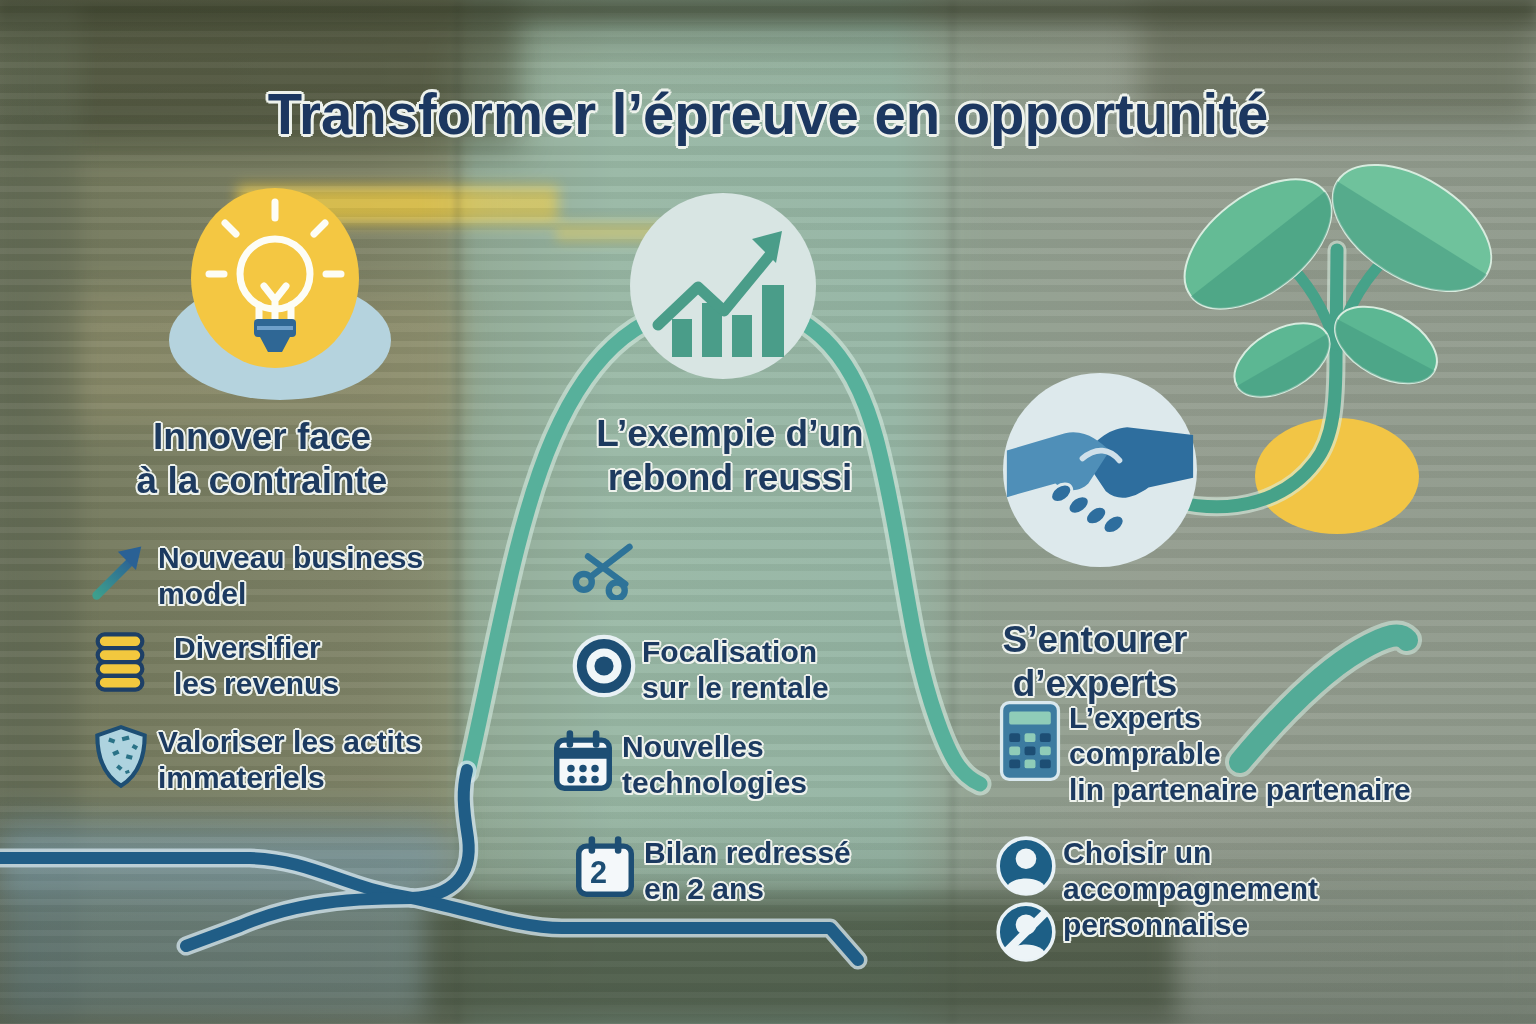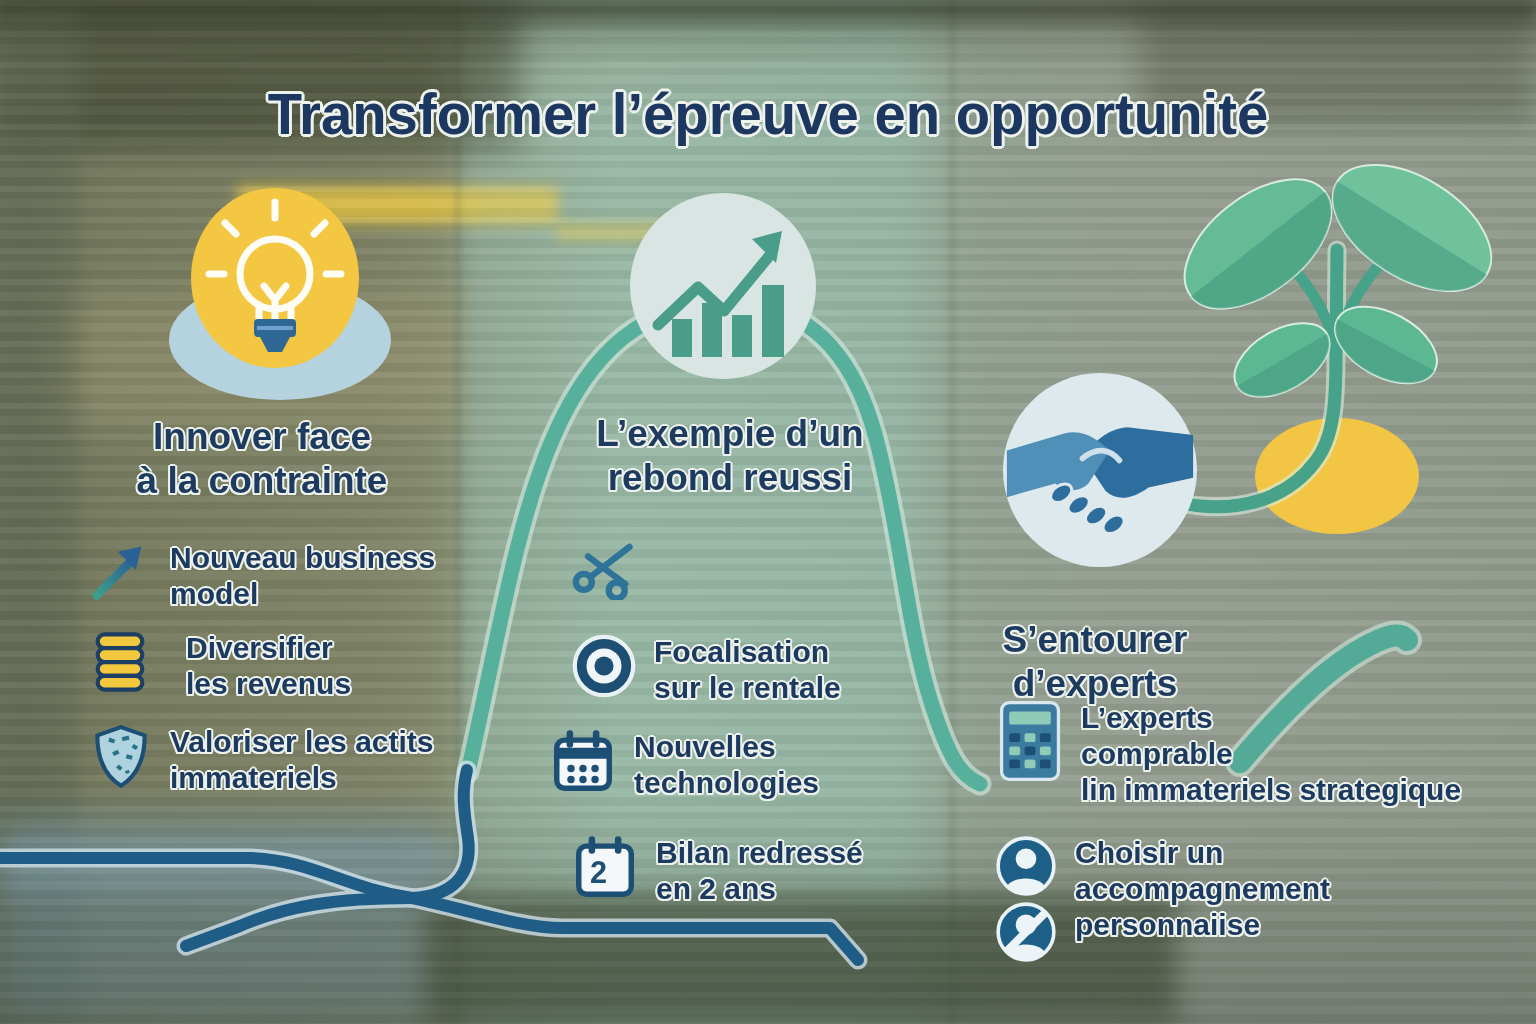--- a/index.html
+++ b/index.html
@@ -17,21 +17,21 @@
   .txt{position:absolute;z-index:4;color:#1d3a5f;font-weight:700;white-space:pre-line;
     text-shadow:2px 0 0 #eef2ec,-2px 0 0 #eef2ec,0 2px 0 #eef2ec,0 -2px 0 #eef2ec,
       1.5px 1.5px 0 #eef2ec,-1.5px 1.5px 0 #eef2ec,1.5px -1.5px 0 #eef2ec,-1.5px -1.5px 0 #eef2ec;}
   .title{left:0;right:0;top:80px;text-align:center;font-size:58px;letter-spacing:0;
     color:#1c3760;transform:scaleX(.97);
     text-shadow:3px 0 0 #eef2ec,-3px 0 0 #eef2ec,0 3px 0 #eef2ec,0 -3px 0 #eef2ec,
       2px 2px 0 #eef2ec,-2px 2px 0 #eef2ec,2px -2px 0 #eef2ec,-2px -2px 0 #eef2ec;}
   .heading{font-size:37px;line-height:1.18;text-align:center;}
   .item{position:absolute;z-index:4;display:flex;align-items:flex-start;}
   .item .ic{flex:0 0 auto;}
-  .item .label{font-size:30px;line-height:1.2;margin-left:16px;margin-top:2px;
+  .item .label{font-size:30px;line-height:1.2;margin-left:4px;margin-top:2px;
     color:#1c3a60;font-weight:700;white-space:pre-line;
     text-shadow:2px 0 0 #eef2ec,-2px 0 0 #eef2ec,0 2px 0 #eef2ec,0 -2px 0 #eef2ec,
       1.5px 1.5px 0 #eef2ec,-1.5px 1.5px 0 #eef2ec,1.5px -1.5px 0 #eef2ec,-1.5px -1.5px 0 #eef2ec;}
   .icstack{display:flex;flex-direction:column;gap:0;}
 </style>
 </head>
 <body>
 
 <div class="canvas">
 
@@ -296,21 +296,21 @@
           <rect x="27" y="44" width="10" height="8" rx="2" fill="#1d4e74"></rect>
           <rect x="41" y="44" width="10" height="8" rx="2" fill="#8fccb8"></rect>
           <rect x="13" y="56" width="10" height="8" rx="2" fill="#1d4e74"></rect>
           <rect x="27" y="56" width="10" height="8" rx="2" fill="#8fccb8"></rect>
           <rect x="41" y="56" width="10" height="8" rx="2" fill="#1d4e74"></rect>
         </g>
       </svg>
     </span>
     <span class="label">L’experts
 comprable
-lin immateriels strategique</span>
+lin partenaire partenaire</span>
   </div>
 
   <div class="item" style="left:993px;top:833px;width:480px;">
     <span class="ic icstack">
       <span>
         <svg width="66" height="66" viewBox="0 0 64 64">
           <clipPath id="pc1">
               <circle cx="32" cy="32" r="27"></circle>
             </clipPath>
           <circle cx="32" cy="32" r="27" fill="#1d5f86" stroke="#e9f2f6" stroke-width="3.5"></circle>

